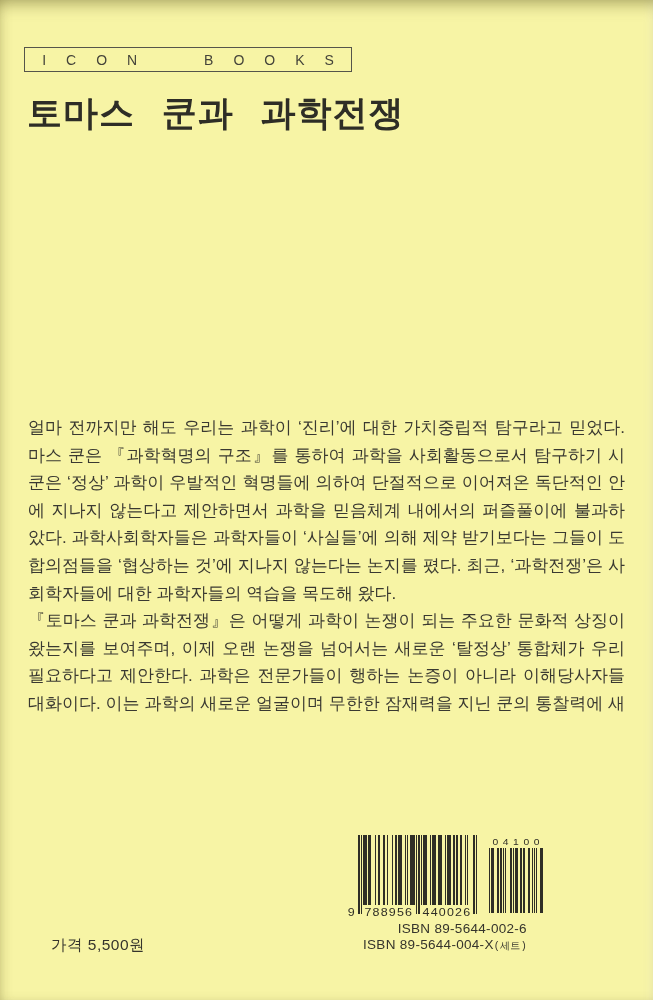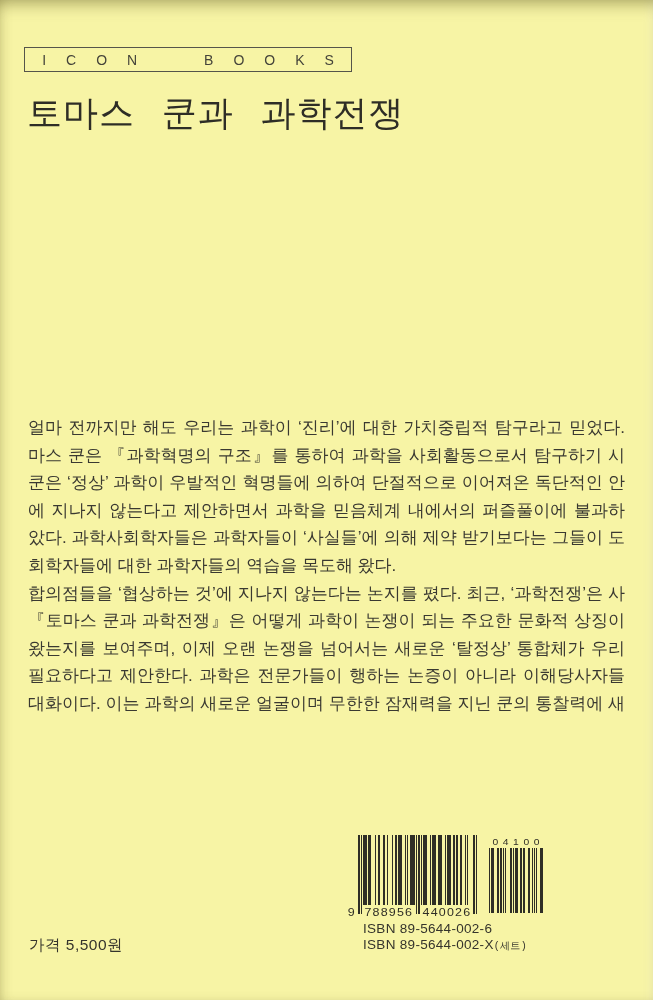--- a/index.html
+++ b/index.html
@@ -33,65 +33,65 @@
     box-sizing:border-box;
   }
   .publisher-box span{
     font-size:14px;color:#45443a;font-weight:500;
     letter-spacing:20px;word-spacing:23px;
     text-indent:20px; 
     white-space:nowrap;
   }
   .book-title{
     position:absolute;left:27px;top:90px;
-    font-size:35px;font-weight:400;color:var(--title);
+    font-size:35px;font-weight:700;color:var(--title);
     letter-spacing:1px;word-spacing:16px;white-space:nowrap;
   }
   .body-text{
     position:absolute;left:28px;top:414px;width:597px;
     font-size:17px;color:var(--ink);
   }
   .bline{
     line-height:27.6px;height:27.6px;
     text-align:justify;text-align-last:left;
     white-space:normal;overflow:hidden;
   }
   .bline.fill{text-align-last:justify;}
   .barcode-main{position:absolute;left:347px;top:835px;}
   .barcode-supplement{position:absolute;left:489px;top:837px;}
   .isbn-block{
     position:absolute;left:363px;top:921px;
     font-size:13.5px;color:#35342c;letter-spacing:.3px;
   }
-  .isbn-line{line-height:16px;height:16px;white-space:nowrap;}
+  .isbn-line{line-height:16px;height:16px;white-space:nowrap;text-align:right;}
   .isbn-suffix{font-size:10px;font-family:Liberation Mono, monospace;}
   .price{
-    position:absolute;left:29px;top:935px;
+    position:absolute;left:51px;top:935px;
     font-size:15.5px;color:#35342c;letter-spacing:.5px;white-space:nowrap;
   }
 </style>
 </head>
 <body>
 
 <div class="page">
 
   <div class="publisher-box">
     <span>ICON BOOKS</span>
   </div>
 
   <div class="book-title">토마스 쿤과 과학전쟁</div>
 
   <div class="body-text" id="body-text">
       <div class="bline fill">얼마 전까지만 해도 우리는 과학이 ‘진리’에 대한 가치중립적 탐구라고 믿었다. 토</div>
       <div class="bline fill">마스 쿤은 『과학혁명의 구조』를 통하여 과학을 사회활동으로서 탐구하기 시작했다.</div>
       <div class="bline fill">쿤은 ‘정상’ 과학이 우발적인 혁명들에 의하여 단절적으로 이어져온 독단적인 안정성</div>
       <div class="bline fill">에 지나지 않는다고 제안하면서 과학을 믿음체계 내에서의 퍼즐풀이에 불과하다고 보</div>
       <div class="bline fill">았다. 과학사회학자들은 과학자들이 ‘사실들’에 의해 제약 받기보다는 그들이 도달한</div>
+      <div class="bline fill">합의점들을 ‘협상하는 것’에 지나지 않는다는 논지를 폈다. 최근, ‘과학전쟁’은 사</div>
       <div class="bline">회학자들에 대한 과학자들의 역습을 목도해 왔다.</div>
-      <div class="bline fill">합의점들을 ‘협상하는 것’에 지나지 않는다는 논지를 폈다. 최근, ‘과학전쟁’은 사</div>
       <div class="bline fill">『토마스 쿤과 과학전쟁』은 어떻게 과학이 논쟁이 되는 주요한 문화적 상징이 되어</div>
       <div class="bline fill">왔는지를 보여주며, 이제 오랜 논쟁을 넘어서는 새로운 ‘탈정상’ 통합체가 우리에게</div>
       <div class="bline fill">필요하다고 제안한다. 과학은 전문가들이 행하는 논증이 아니라 이해당사자들 간의</div>
       <div class="bline fill">대화이다. 이는 과학의 새로운 얼굴이며 무한한 잠재력을 지닌 쿤의 통찰력에 새로운</div>
     </div>
 
   <svg class="barcode-main" id="barcode-main" width="130" height="86" viewBox="-9 0 104 86" preserveAspectRatio="none">
       <rect x="0" y="0" width="1" height="79" fill="#2f2e26" shape-rendering="crispEdges"></rect>
       <rect x="2" y="0" width="1" height="79" fill="#2f2e26" shape-rendering="crispEdges"></rect>
       <rect x="4" y="0" width="1" height="71" fill="#2f2e26" shape-rendering="crispEdges"></rect>
@@ -171,18 +171,18 @@
       <rect x="37" y="11" width="1" height="65" fill="#2f2e26" shape-rendering="crispEdges"></rect>
       <rect x="39" y="11" width="1" height="65" fill="#2f2e26" shape-rendering="crispEdges"></rect>
       <rect x="41" y="11" width="1" height="65" fill="#2f2e26" shape-rendering="crispEdges"></rect>
       <rect x="44" y="11" width="1" height="65" fill="#2f2e26" shape-rendering="crispEdges"></rect>
       <rect x="45" y="11" width="1" height="65" fill="#2f2e26" shape-rendering="crispEdges"></rect>
       <rect x="46" y="11" width="1" height="65" fill="#2f2e26" shape-rendering="crispEdges"></rect>
     </svg>
 
   <div class="isbn-block">
     <div class="isbn-line">ISBN 89-5644-002-6</div>
-    <div class="isbn-line"><span>ISBN 89-5644-002-X</span><span class="isbn-suffix">(세트)</span></div>
+    <div class="isbn-line"><span>ISBN 89-5644-004-X</span><span class="isbn-suffix">(세트)</span></div>
   </div>
 
   <div class="price">가격 5,500원</div>
 
 </div>
 
 </body></html>

